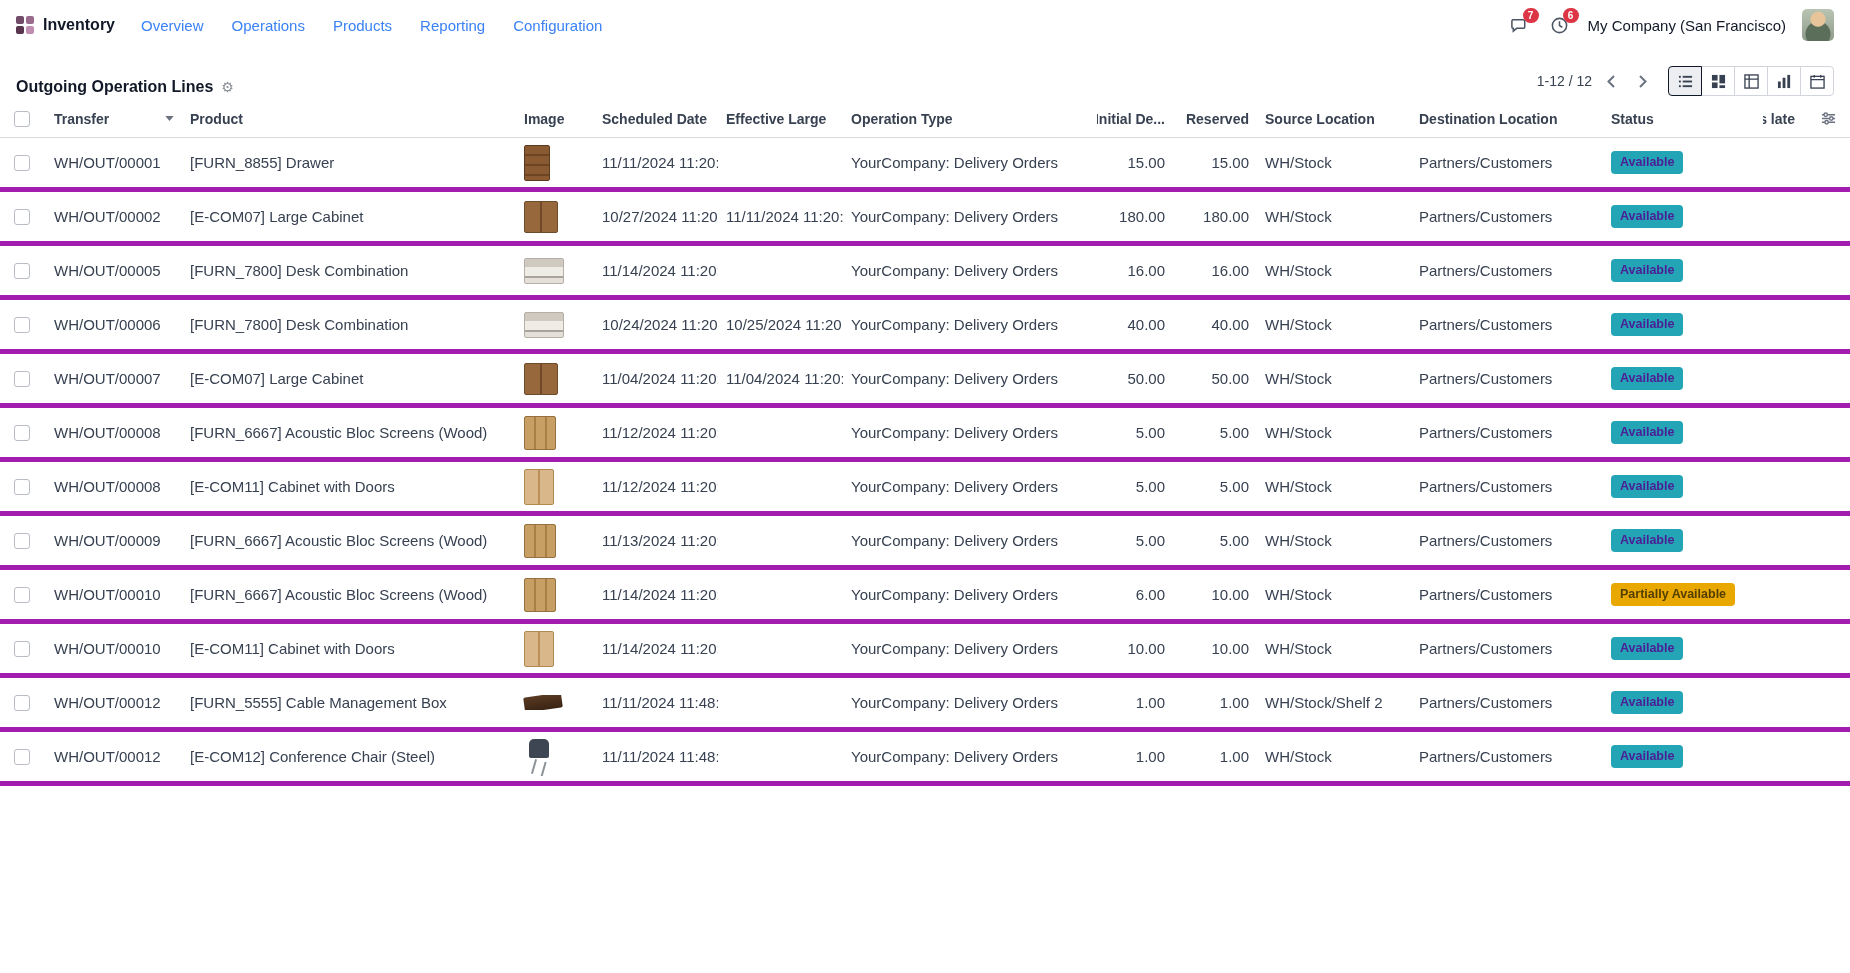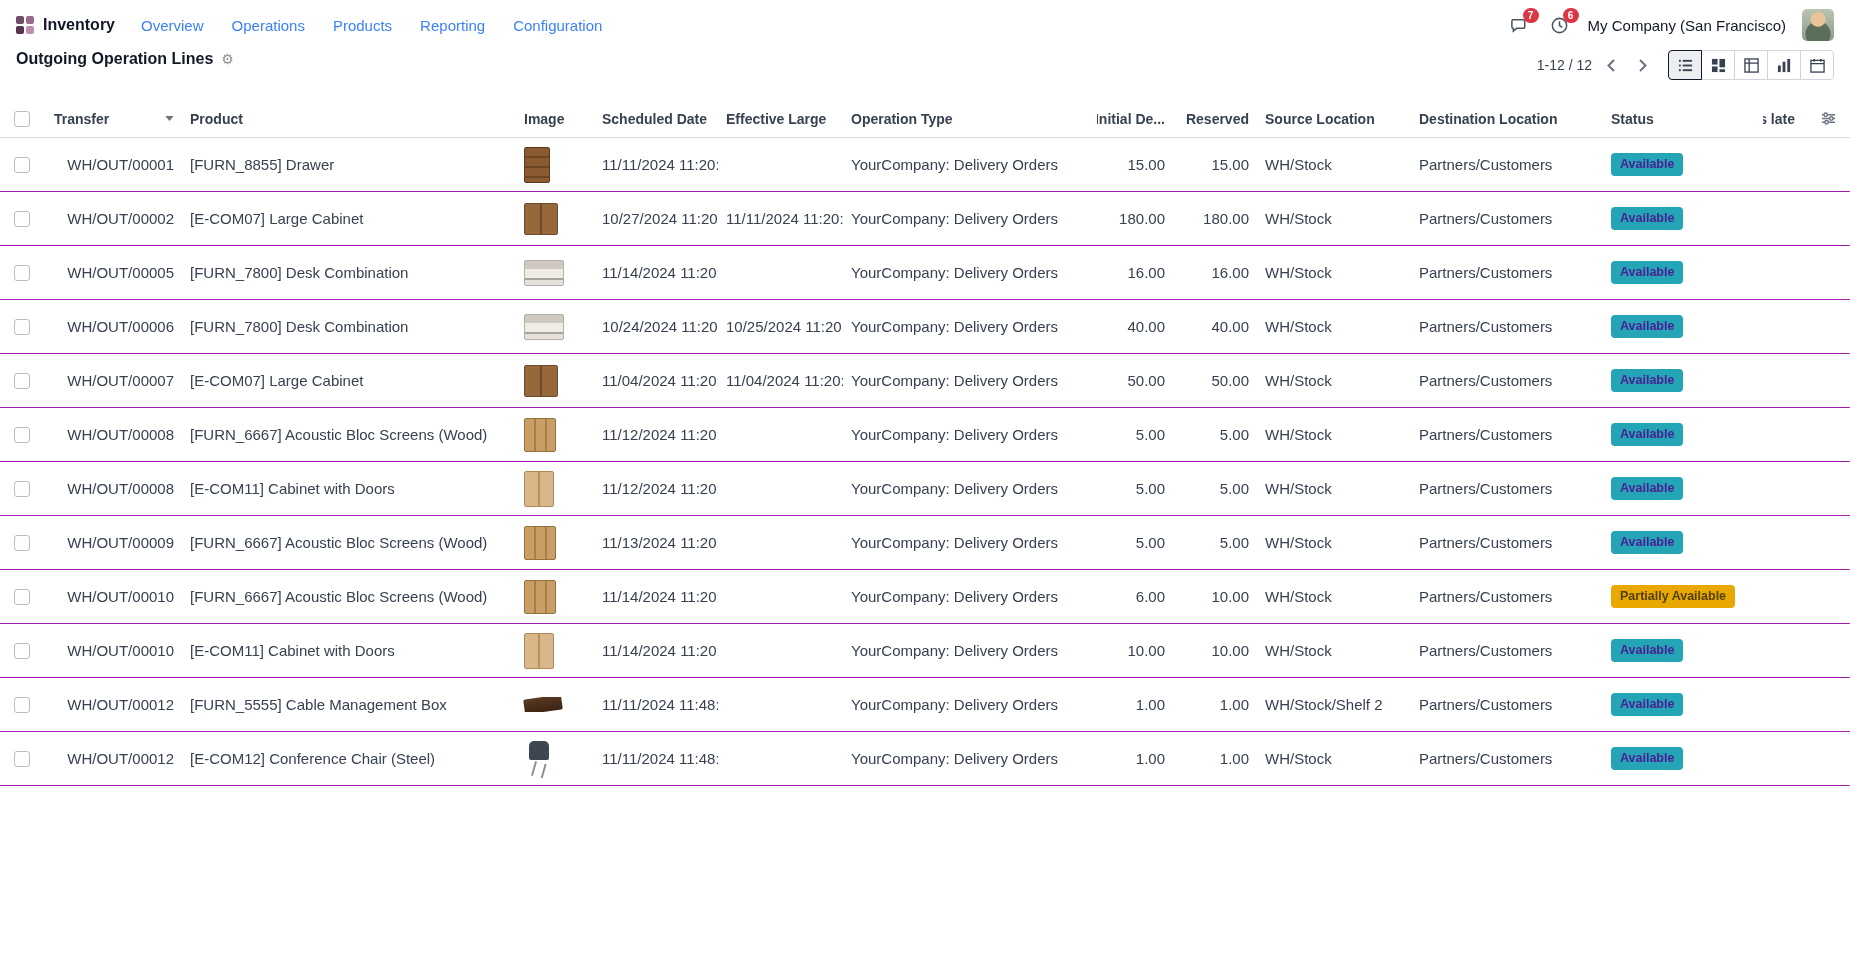--- a/index.html
+++ b/index.html
@@ -31,21 +31,21 @@
   .company-name { font-size:15px; color:#111827; cursor:pointer; }
   .avatar {
     width:32px; height:32px; border-radius:5px; cursor:pointer;
     background:
       radial-gradient(circle at 50% 32%, #e8c49a 0 7px, transparent 8px),
       radial-gradient(circle at 50% 78%, #5b6e5a 0 12px, transparent 13px),
       linear-gradient(180deg,#b9c4b2,#8f9b8a);
   }
 
   
-  .control-panel { height:46px; display:flex; align-items:flex-start; padding:0 16px; position:relative; background:#fff; }
+  .control-panel { height:46px; display:flex; align-items:flex-end; padding:0 16px; position:relative; background:#fff; }
   .cp-left { display:flex; align-items:center; gap:8px; }
   .page-title { font-size:16px; font-weight:700; color:#111827; }
   .gear-btn { color:#8a8f98; font-size:14px; cursor:pointer; line-height:1; }
 
   .search-box {
     position:absolute; left:50%; top:8px; transform:translateX(-50%);
     width:478px; height:32px; border:1px solid #cfd2da; border-radius:4px;
     display:flex; align-items:center; background:#fff; padding:0 4px 0 10px;
   }
   .search-box input {
@@ -66,25 +66,25 @@
     border:1px solid #d1d5db; background:#fff; cursor:pointer; margin-left:-1px; color:#374151;
   }
   .view-btn:first-child { border-radius:4px 0 0 4px; margin-left:0; }
   .view-btn:last-child { border-radius:0 4px 4px 0; }
   .view-btn.active { border-color:#111827; background:#eceef1; position:relative; z-index:2; }
 
   
   .table { margin-top:4px; width:1850px; }
   .tr, .thead { display:flex; align-items:center; width:100%; }
   .thead { height:38px; border-bottom:1px solid #d7dbe0; font-weight:700; font-size:14px; color:#374151; }
-  .tr { height:54px; border-bottom:1px solid #a21caf; font-size:15px; cursor:pointer; }
+  .tr { height:54px; border-bottom:5px solid #a21caf; font-size:15px; cursor:pointer; }
 
   .td, .th { padding:0 8px; overflow:hidden; white-space:nowrap; display:flex; align-items:center; }
   .c-check   { width:46px; padding-left:14px; flex:none; }
-  .c-transfer{ width:136px; flex:none;justify-content:flex-end; }
+  .c-transfer{ width:136px; flex:none; }
   .c-product { width:334px; flex:none; }
   .c-image   { width:78px; flex:none; }
   .c-sched   { width:124px; flex:none; }
   .c-eff     { width:125px; flex:none; }
   .c-optype  { width:254px; flex:none; }
   .c-initial { width:76px; flex:none; justify-content:flex-end; }
   .c-reserved{ width:84px; flex:none; justify-content:flex-end; }
   .c-source  { width:154px; flex:none; }
   .c-dest    { width:192px; flex:none; }
   .c-status  { width:160px; flex:none; }

